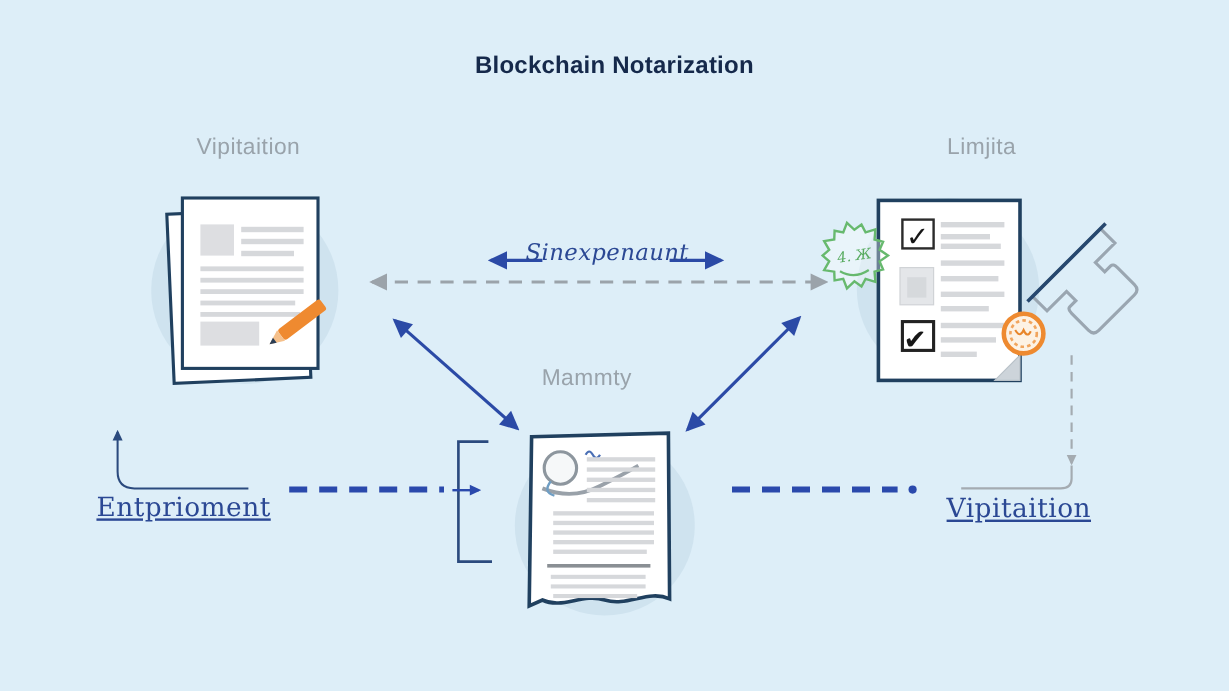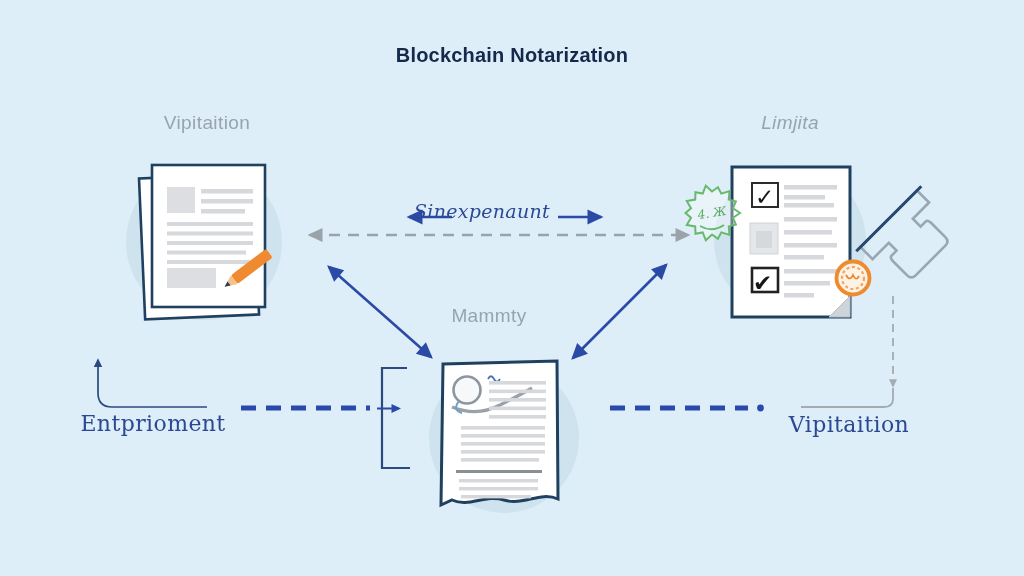--- a/index.html
+++ b/index.html
@@ -12,21 +12,21 @@
   .stage > svg{position:absolute;left:0;top:0;}
   .title{
     position:absolute;top:44px;left:0;width:100%;text-align:center;
     font-size:20px;font-weight:bold;color:var(--title-text,#15294b);
     letter-spacing:.2px;
   }
   .lbl{position:absolute;text-align:center;white-space:nowrap;}
   .muted{color:var(--muted-label,#99a3ac);font-size:19px;letter-spacing:.4px;}
   .script{font-family:"DejaVu Serif",serif;color:var(--accent-blue,#2b4894);}
   .script.mid{font-style:italic;font-size:19px;letter-spacing:.3px;}
-  .script.big{font-size:22px;letter-spacing:.4px;}
+  .script.big{font-size:22px;letter-spacing:.4px;text-decoration:underline;}
   
   .nodebg{fill:var(--node-circle,#cfe3ef);}
   .gdash{stroke:var(--connector-gray,#9ba3aa);stroke-width:2.4;stroke-dasharray:11 8;fill:none;}
   .gdash2{stroke:#a4abb1;stroke-width:1.8;stroke-dasharray:8 6;fill:none;}
   .gsolid{stroke:#a4abb1;stroke-width:1.8;fill:none;}
   .barrow{stroke:var(--accent-blue2,#2b4aa6);stroke-width:2.6;fill:none;}
   .bdash{stroke:#2a49ac;stroke-width:5;stroke-dasharray:15 10;fill:none;}
   .navy{stroke:#2b4a7e;stroke-width:1.7;fill:none;}
   .page{fill:#ffffff;stroke:var(--document-border,#20405f);stroke-width:2.6;}
   .page3{fill:#ffffff;stroke:var(--document-border,#20405f);stroke-width:3;}
@@ -161,18 +161,18 @@
         <rect x="456" y="470" width="86" height="3" fill="#8a8f94"></rect>
         <rect x="459" y="479" width="79" height="3.4" class="line"></rect>
         <rect x="459" y="487" width="79" height="3.4" class="line"></rect>
         <rect x="461" y="495" width="70" height="3.4" class="line"></rect>
       </g>
     </g>
   </svg>
 
   <div class="title">Blockchain Notarization</div>
   <div class="lbl muted" style="left:122px;top:112px;width:170px;">Vipitaition</div>
-  <div class="lbl muted" style="left:712px;top:112px;width:156px;font-style:italic;">Limjita</div>
+  <div class="lbl muted" style="left:740px;top:112px;width:156px;">Limjita</div>
   <div class="lbl muted" style="left:404px;top:305px;width:170px;">Mammty</div>
-  <div class="lbl script mid" style="left:396px;top:200px;width:172px;">Sinexpenaunt</div>
+  <div class="lbl script mid" style="left:420px;top:200px;width:172px;">Sinexpenaunt</div>
   <div class="lbl script big" style="left:68px;top:411px;width:170px;">Entprioment</div>
   <div class="lbl script big" style="left:764px;top:412px;width:170px;">Vipitaition</div>
 </div>
 
 </body></html>

